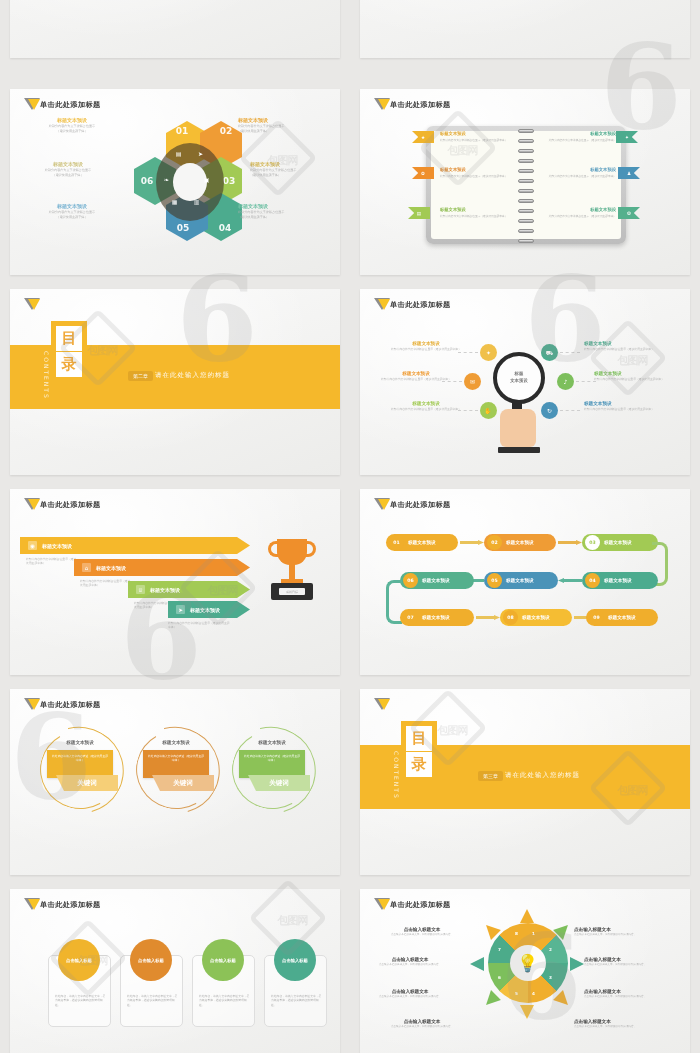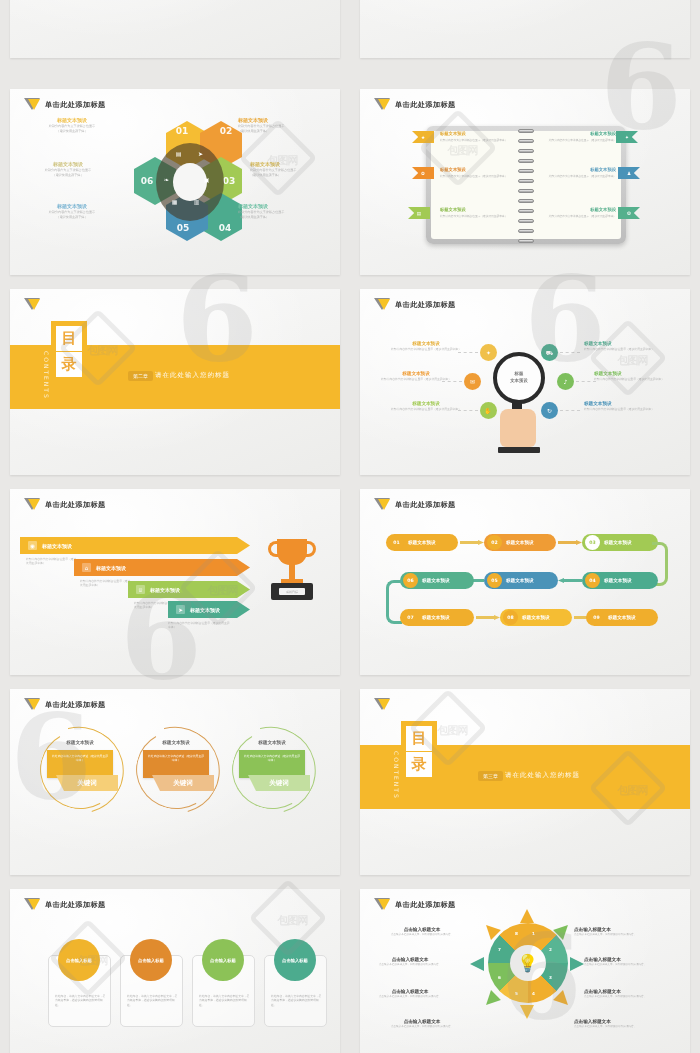--- a/index.html
+++ b/index.html
@@ -17,21 +17,21 @@
     background:linear-gradient(160deg,#fbfbfb 0%,#f4f4f3 45%,#ececea 100%);
     box-shadow:0 1px 2px rgba(0,0,0,.10);
   }
   .slide .paperglow{
     position:absolute; inset:0;
     background:radial-gradient(ellipse at 30% 18%,rgba(255,255,255,.95) 0%,rgba(255,255,255,0) 62%);
     pointer-events:none;
   }
 
   
-  .stitle{ position:absolute; left:14px; top:9px; display:flex; align-items:center; gap:5px; z-index:6;}
+  .stitle{ position:absolute; left:14px; top:9px; display:flex; align-items:center; z-index:6;}
   .tri{ width:16px; height:14px; position:relative; }
   .tri .a{position:absolute;left:0;top:0;width:0;height:0;border-left:8px solid transparent;border-right:8px solid transparent;border-top:12px solid #8d8d8d;}
   .tri .b{position:absolute;left:4px;top:1px;width:0;height:0;border-left:6px solid transparent;border-right:6px solid transparent;border-top:11px solid #f7c325;}
   .stitle .txt{ font-size:7.2px; font-weight:bold; color:#3c3c3c; letter-spacing:.4px; white-space:nowrap;}
 
   
   .hexwrap{ position:absolute; left:124px; top:32px; width:112px; height:122px; }
   .hex{ position:absolute; width:42px; height:48px;
         clip-path:polygon(50% 0%,100% 25%,100% 75%,50% 100%,0% 75%,0% 25%);
         display:flex; align-items:flex-start; justify-content:center; }

